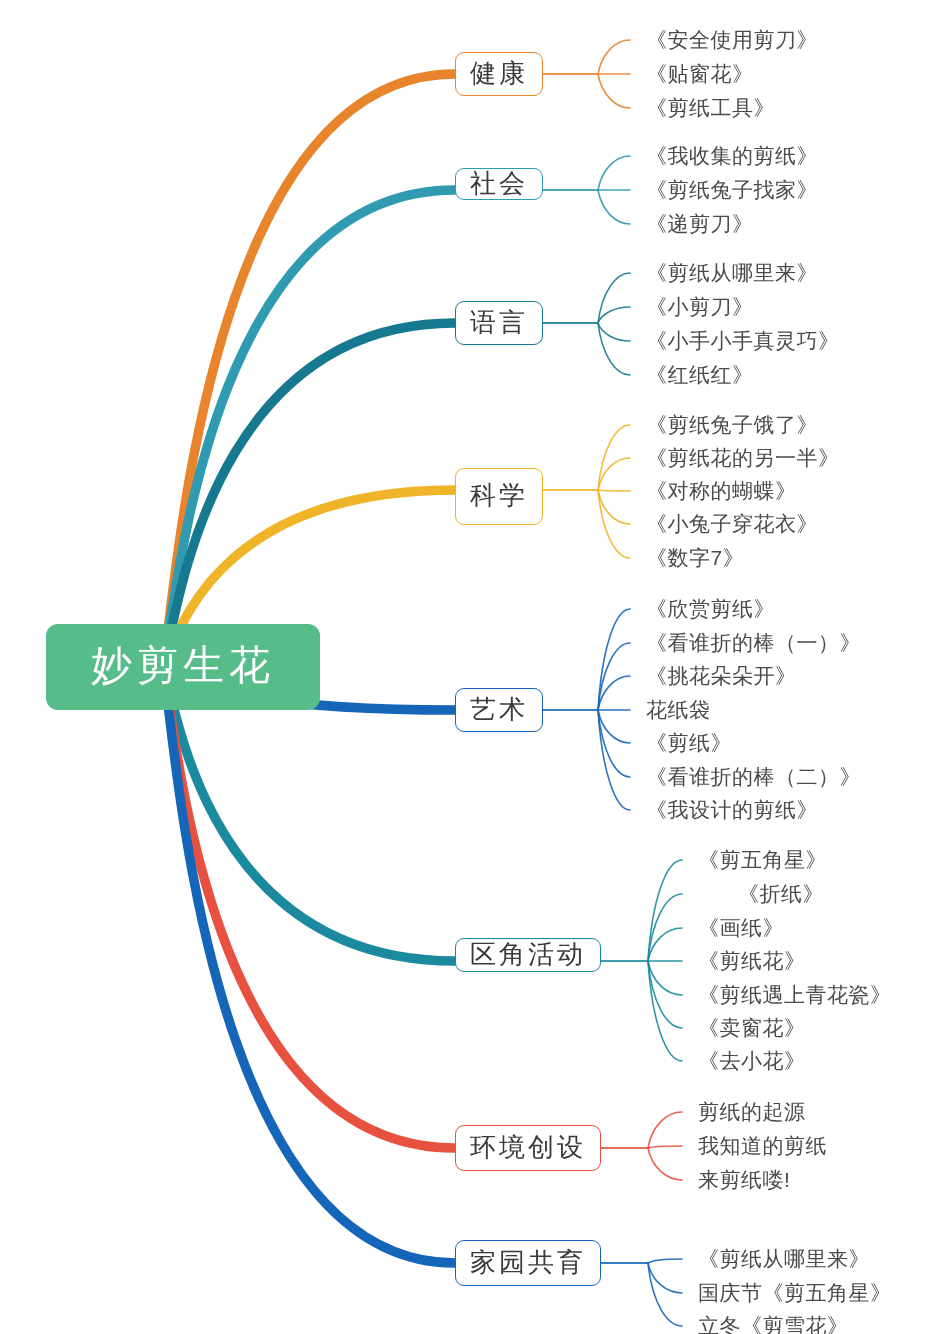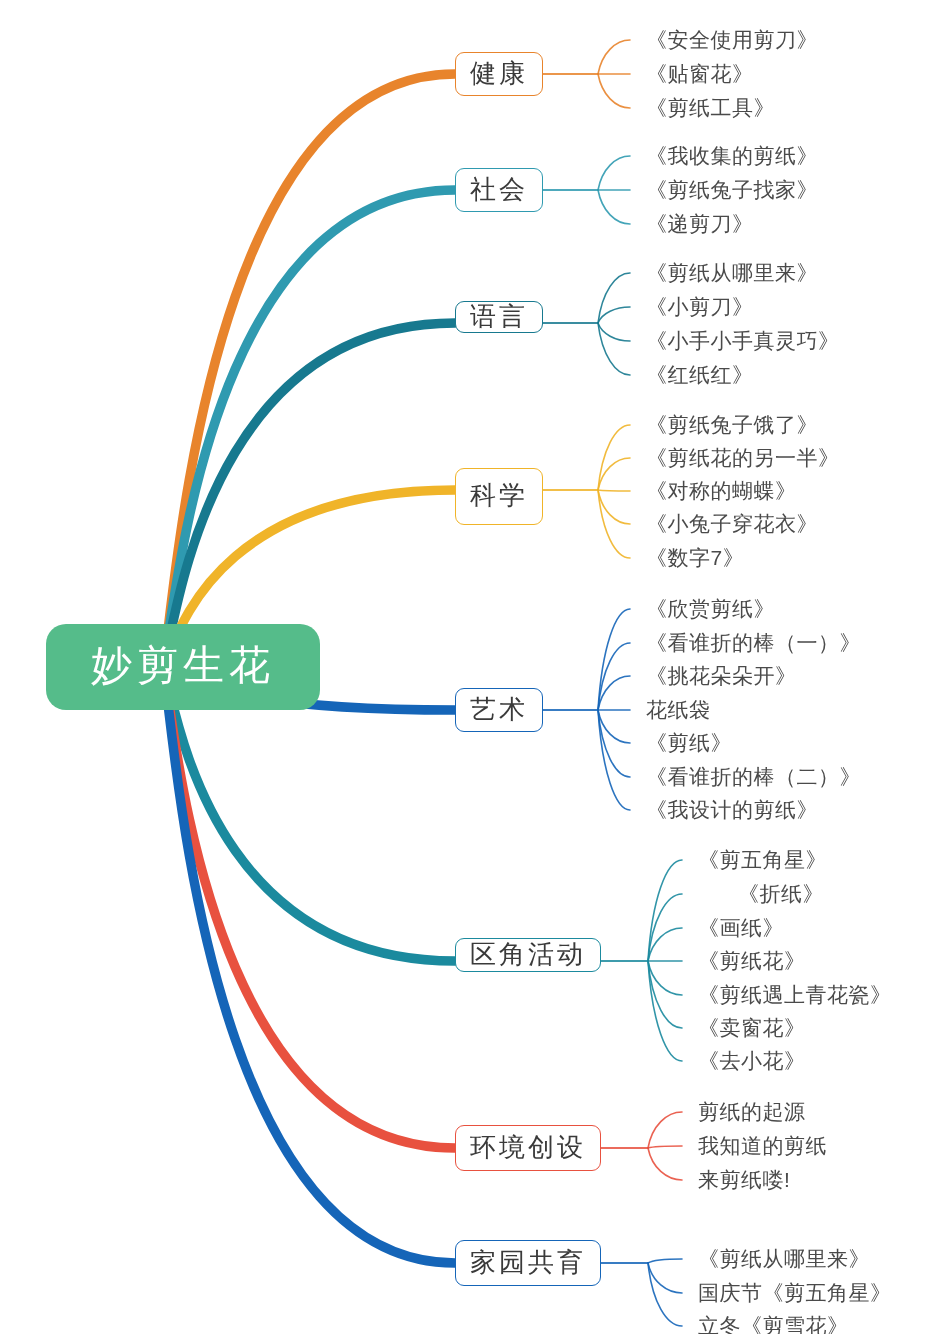--- a/index.html
+++ b/index.html
@@ -24,21 +24,21 @@
     width: 942px;
     height: 1334px;
     pointer-events: none;
   }
   .root-node {
     position: absolute;
     display: flex;
     align-items: center;
     justify-content: center;
     background: #55bc8a;
-    border-radius: 20px;
+    border-radius: 12px;
     color: #ffffff;
     font-size: 41px;
     letter-spacing: 5px;
     font-weight: 500;
     box-sizing: border-box;
     padding-bottom: 3px;
     z-index: 5;
   }
   .branch-node {
     position: absolute;
@@ -128,27 +128,27 @@
     <span>妙剪生花</span>
   </div>
 
   <div id="nodes">
       <div class="branch-node" style="left: 455px; top: 52px; width: 88px; height: 44px; border-color: rgb(232, 132, 44); align-items: center;">
         <span>健康</span>
       </div>
       <div class="leaf-label" style="left: 646px; top: 29px;">《安全使用剪刀》</div>
       <div class="leaf-label" style="left: 646px; top: 63px;">《贴窗花》</div>
       <div class="leaf-label" style="left: 646px; top: 97px;">《剪纸工具》</div>
-      <div class="branch-node" style="left: 455px; top: 168px; width: 88px; height: 44px; border-color: rgb(47, 154, 176);">
+      <div class="branch-node" style="left: 455px; top: 168px; width: 88px; height: 32px; border-color: rgb(47, 154, 176);">
         <span>社会</span>
       </div>
       <div class="leaf-label" style="left: 646px; top: 145px;">《我收集的剪纸》</div>
       <div class="leaf-label" style="left: 646px; top: 179px;">《剪纸兔子找家》</div>
       <div class="leaf-label" style="left: 646px; top: 213px;">《递剪刀》</div>
-      <div class="branch-node" style="left: 455px; top: 301px; width: 88px; height: 32px; border-color: rgb(23, 121, 143);">
+      <div class="branch-node" style="left: 455px; top: 301px; width: 88px; height: 44px; border-color: rgb(23, 121, 143);">
         <span>语言</span>
       </div>
       <div class="leaf-label" style="left: 646px; top: 262px;">《剪纸从哪里来》</div>
       <div class="leaf-label" style="left: 646px; top: 296px;">《小剪刀》</div>
       <div class="leaf-label" style="left: 646px; top: 330px;">《小手小手真灵巧》</div>
       <div class="leaf-label" style="left: 646px; top: 364px;">《红纸红》</div>
       <div class="branch-node" style="left: 455px; top: 468px; width: 88px; height: 57px; border-color: rgb(240, 180, 41);">
         <span>科学</span>
       </div>
       <div class="leaf-label" style="left: 646px; top: 414px;">《剪纸兔子饿了》</div>

